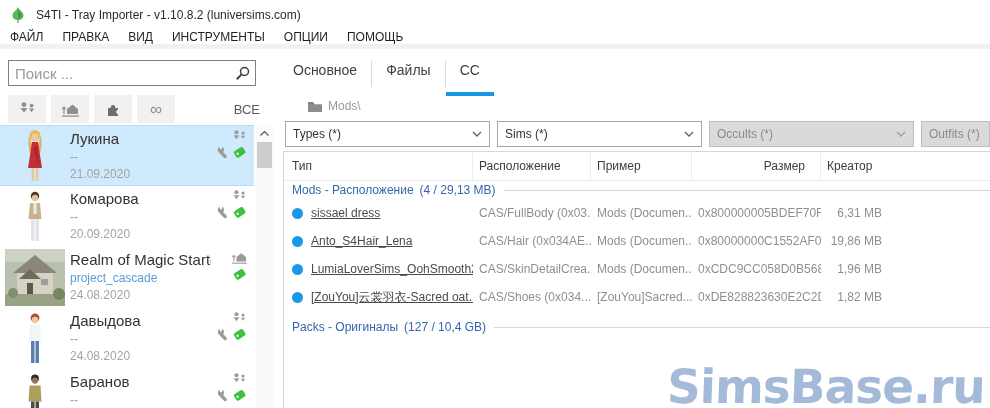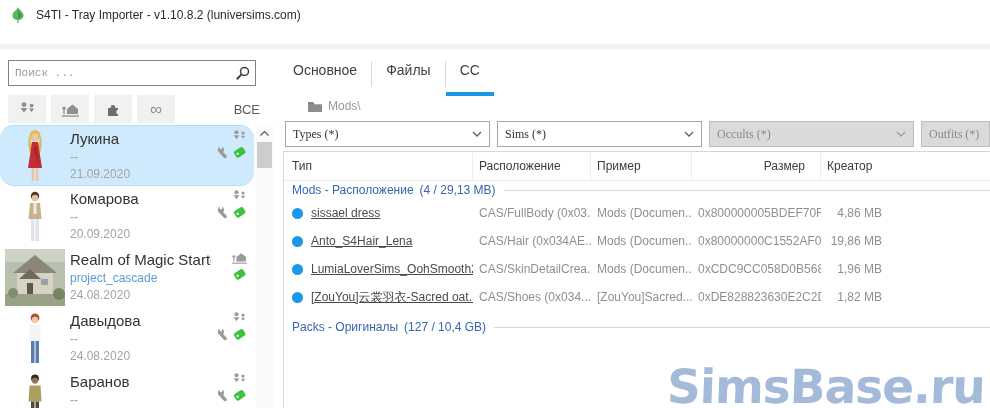--- a/index.html
+++ b/index.html
@@ -11,30 +11,30 @@
   #titlebar{position:absolute;top:0;left:0;right:0;height:30px;display:flex;align-items:center;padding-left:9px;}
   #titlebar .app-icon{width:18px;height:18px;margin-right:9px;}
   #titlebar .title-text{font-size:12px;color:#2b2b2b;}
   
   #menubar{position:absolute;top:29px;left:0;right:0;height:16px;display:flex;align-items:center;padding-left:10px;gap:19px;}
   #menubar .menu-item{font-size:12px;color:#1f1f1f;cursor:default;}
   #band{position:absolute;top:44px;left:0;right:0;height:5px;background:#f1f1f1;}
   
   #sidebar{position:absolute;top:50px;left:0;width:283px;bottom:0;background:#fff;}
   #search-box{position:absolute;top:10px;left:8px;width:248px;height:26px;border:1px solid #808080;display:flex;align-items:center;background:#fff;box-sizing:border-box;}
-  #search-box input{flex:1;border:none;outline:none;font-family:Liberation Mono, monospace;font-size:11px;padding:0 4px 0 6px;color:#4c1d95;background:transparent;}
+  #search-box input{flex:1;border:none;outline:none;font-family:Liberation Sans, sans-serif;font-size:15px;padding:0 4px 0 6px;color:#4c1d95;background:transparent;}
   #search-box input::placeholder{color:#9a9a9a;}
   #search-box .mag{margin-right:5px;display:flex;}
   #filter-toolbar{position:absolute;top:45px;left:8px;width:256px;height:28px;display:flex;gap:5px;align-items:center;}
   .tool-btn{width:38px;height:28px;background:#f1f1f1;display:flex;align-items:center;justify-content:center;cursor:pointer;}
   .tool-btn .inf{font-size:17px;color:#8f8f8f;line-height:1;}
   #all-label{margin-left:auto;margin-right:4px;font-size:13px;color:#5a5a5a;}
   
   #tray-list{position:absolute;top:75px;left:0;width:254px;bottom:0;overflow:hidden;}
-  .tray-item{height:61px;display:flex;box-sizing:border-box;position:relative;background:#fff;border-radius:14px;}
+  .tray-item{height:61px;display:flex;box-sizing:border-box;position:relative;background:#fff;}
   .tray-item.selected{background:#cfeafc;border-top:1px solid #b3ddf5;border-bottom:1px solid #b3ddf5;}
   .thumb-col{width:70px;display:flex;align-items:center;justify-content:center;}
   .text-col{flex:1;padding-top:3px;overflow:hidden;}
   .item-name{font-size:15px;color:#333;line-height:20px;white-space:nowrap;}
   .item-sub{font-size:12px;color:#9a9a9a;line-height:16px;}
   .item-sub.link{color:#5b9bd5;}
   .item-date{font-size:12px;color:#a3a3a3;line-height:18px;}
   .icon-col{width:36px;display:flex;flex-direction:column;align-items:flex-end;padding:4px 7px 0 0;gap:3px;}
   .icon-row{display:flex;gap:2px;align-items:center;}
   
@@ -45,21 +45,21 @@
   #main{position:absolute;top:50px;left:283px;right:0;bottom:0;background:#fff;}
   #tabs{position:absolute;top:10px;left:0;height:35px;display:flex;align-items:flex-start;}
   .tab{position:relative;height:34px;padding:2px 14px 0 14px;font-size:14px;color:#3f3f3f;cursor:pointer;display:flex;align-items:flex-start;}
   .tab:first-child{margin-left:-4px;}
   .tab.active::after{content:"";position:absolute;left:0;right:0;bottom:0;height:4px;background:#1797e8;}
   .tab-divider{width:1px;height:26px;background:#d9d9d9;margin-top:1px;}
   #breadcrumb{position:absolute;top:49px;left:5px;display:flex;align-items:center;gap:6px;padding-left:20px;}
   #breadcrumb .crumb-text{font-size:12px;color:#9a9a9a;}
   
   #filterbar{position:absolute;top:71px;left:2px;right:0;height:26px;display:flex;gap:7px;}
-  .dropdown{height:26px;box-sizing:border-box;border:1px solid #a6a6a6;background:#fff;display:flex;align-items:center;font-size:12px;color:#333;padding:0 7px;cursor:pointer;font-family:Liberation Serif, serif;}
+  .dropdown{height:26px;box-sizing:border-box;border:1px solid #a6a6a6;background:#fff;display:flex;align-items:center;font-size:12px;color:#333;padding:0 7px;cursor:pointer;}
   .dropdown .dd-label{flex:1;}
   .dropdown.disabled{background:#dadada;border-color:#bdbdbd;color:#8a8a8a;cursor:default;}
   .dd-types,.dd-sims,.dd-occults{width:205px;}
   .dd-outfits{flex:1;}
   
   #grid{position:absolute;top:101px;left:0;right:0;bottom:0;border-top:1px solid #d6d6d6;border-left:1px solid #d6d6d6;}
   .grid-header{display:grid;grid-template-columns:189px 118px 101px 129px 66px 1fr;height:28px;border-bottom:1px solid #ececec;}
   .gh-cell{display:flex;align-items:center;font-size:12px;color:#3d3d3d;padding-left:6px;border-right:1px solid #ececec;white-space:nowrap;overflow:hidden;}
   .gh-cell:first-child{padding-left:8px;}
   .gh-cell.right{justify-content:flex-end;padding-right:15px;}
@@ -85,20 +85,28 @@
 
   <div id="titlebar">
     <svg class="app-icon" viewBox="0 0 18 18">
       <path d="M9 1 C10.5 4.5 14 5.5 14.5 9 C15 12 12 14 9 14 C6 14 3 12 3.5 9 C4 5.5 7.5 4.5 9 1 Z" fill="#5cb85c"></path>
       <path d="M9 3 C9.8 5.5 12 6.5 12.4 9 C12.7 11 10.8 12.6 9 12.6 Z" fill="#3d9b3d"></path>
       <rect x="8.4" y="12" width="1.2" height="5" fill="#8a8a8a"></rect>
     </svg>
     <span class="title-text">S4TI - Tray Importer - v1.10.8.2  (luniversims.com)</span>
   </div>
 
+  <div id="menubar">
+    <span class="menu-item">ФАЙЛ</span>
+    <span class="menu-item">ПРАВКА</span>
+    <span class="menu-item">ВИД</span>
+    <span class="menu-item">ИНСТРУМЕНТЫ</span>
+    <span class="menu-item">ОПЦИИ</span>
+    <span class="menu-item">ПОМОЩЬ</span>
+  </div>
   <div id="band"></div>
 
   <div id="sidebar">
 
     <div id="search-box">
       <input type="text" placeholder="Поиск ..." style="">
       <span class="mag">
         <svg width="15" height="15" viewBox="0 0 15 15">
           <circle cx="9.5" cy="5.5" r="4" fill="none" stroke="#3c3c3c" stroke-width="1.5"></circle>
           <line x1="6.6" y1="8.4" x2="1.8" y2="13.2" stroke="#3c3c3c" stroke-width="2"></line>
@@ -428,21 +436,21 @@
       </div>
 
       <div class="grid-row">
         <div class="cell name">
             <span class="dot"></span>
             <span>sissael dress</span>
           </div>
         <div class="cell dim">CAS/FullBody (0x03...</div>
         <div class="cell dim">Mods (Documen...</div>
         <div class="cell dim">0x800000005BDEF70F.</div>
-        <div class="cell size">4,86 MB</div>
+        <div class="cell size">6,31 MB</div>
         <div class="cell dim"></div>
       </div>
 
       <div class="grid-row">
         <div class="cell name">
             <span class="dot"></span>
             <span>Anto_S4Hair_Lena</span>
           </div>
         <div class="cell dim">CAS/Hair (0x034AE...</div>
         <div class="cell dim">Mods (Documen...</div>

